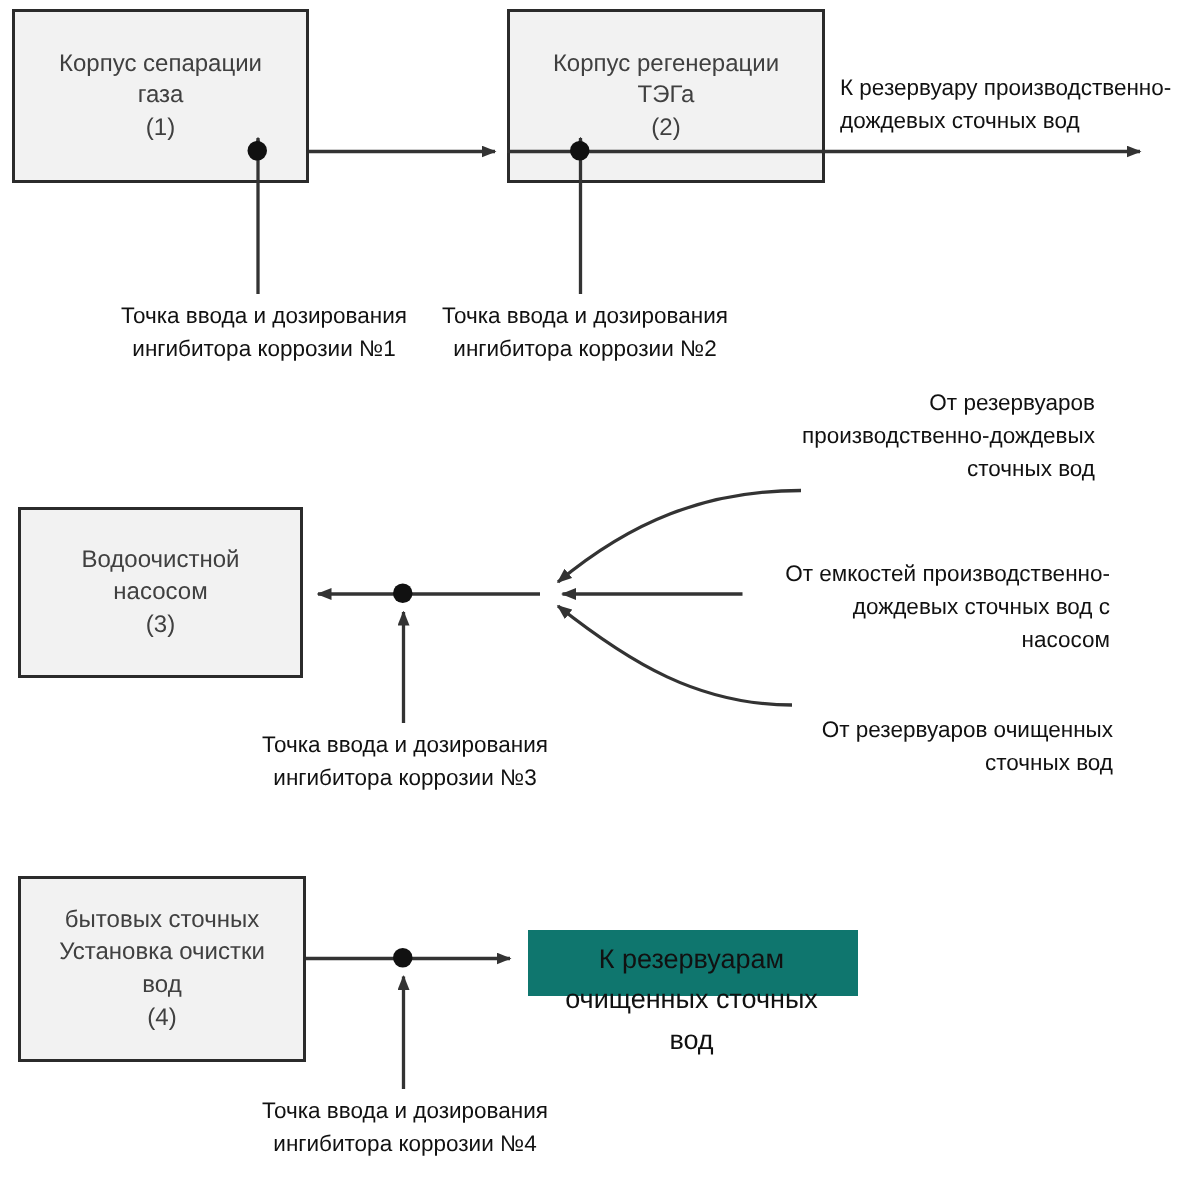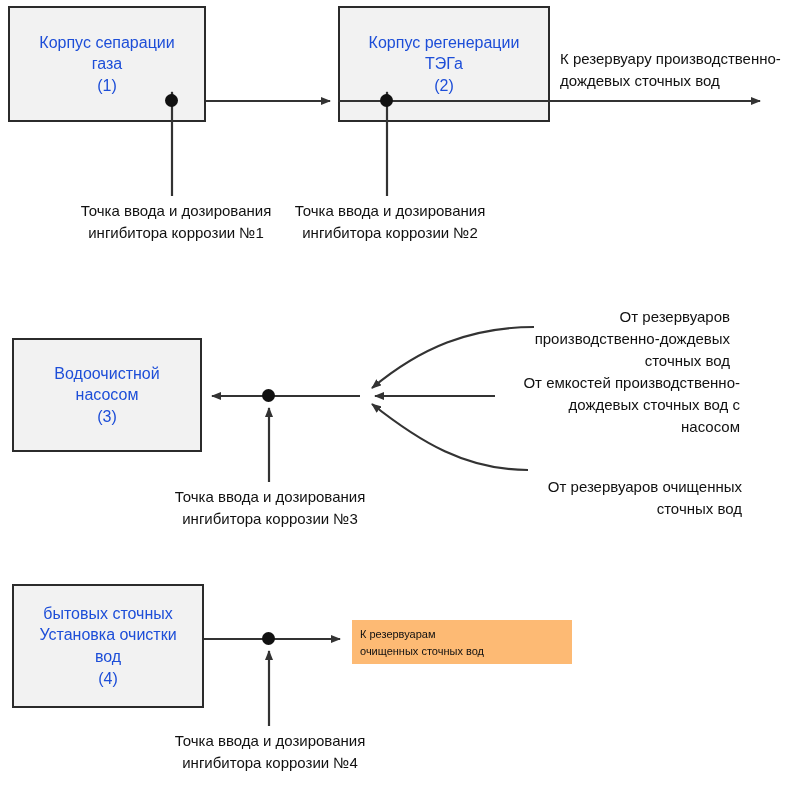--- a/index.html
+++ b/index.html
@@ -23,21 +23,21 @@
     box-sizing: border-box;
     border: 2px solid #2b2b2b;
     background: #f2f2f2;
     display: flex;
     flex-direction: column;
     align-items: center;
     justify-content: center;
     text-align: center;
     font-size: 16px;
     line-height: 1.35;
-    color: #1d4ed8;
+    color: #404040;
   }
   .box .line {
     display: block;
     white-space: nowrap;
   }
   .label {
     position: absolute;
     font-size: 15px;
     line-height: 1.45;
     color: #111111;
@@ -45,27 +45,28 @@
     white-space: pre-line;
   }
   .label.right {
     text-align: right;
   }
   .label.left {
     text-align: left;
   }
   .plainbox {
     position: absolute;
-    background: #fdba74;
-    font-size: 11px;
+    background: #0f766e;
+    font-size: 18px;
     line-height: 1.5;
     padding: 6px 10px 6px 8px;
     box-sizing: border-box;
     color: #111111;
     white-space: pre-line;
+    text-align: center;
   }
   svg.overlay {
     position: absolute;
     left: 0;
     top: 0;
     width: 800px;
     height: 791px;
     pointer-events: none;
   }
   .dot {
@@ -145,21 +146,21 @@
 
   <div class="label" style="left:168px; top:486px; width:204px;">Точка ввода и дозирования
 ингибитора коррозии №3</div>
 
   <div class="label" style="left:168px; top:730px; width:204px;">Точка ввода и дозирования
 ингибитора коррозии №4</div>
 
   <div class="label left" style="left:560px; top:48px; width:236px;">К резервуару производственно-
 дождевых сточных вод</div>
 
-  <div class="label right" style="left:500px; top:258px; width:230px;margin-top:48px;">От  резервуаров
+  <div class="label right" style="left:500px; top:258px; width:230px;">От  резервуаров
 производственно-дождевых
 сточных вод</div>
 
   <div class="label right" style="left:500px; top:372px; width:240px;">От емкостей производственно-
 дождевых сточных вод с
 насосом</div>
 
   <div class="label right" style="left:516px; top:476px; width:226px;">От резервуаров очищенных
 сточных вод</div>
 

